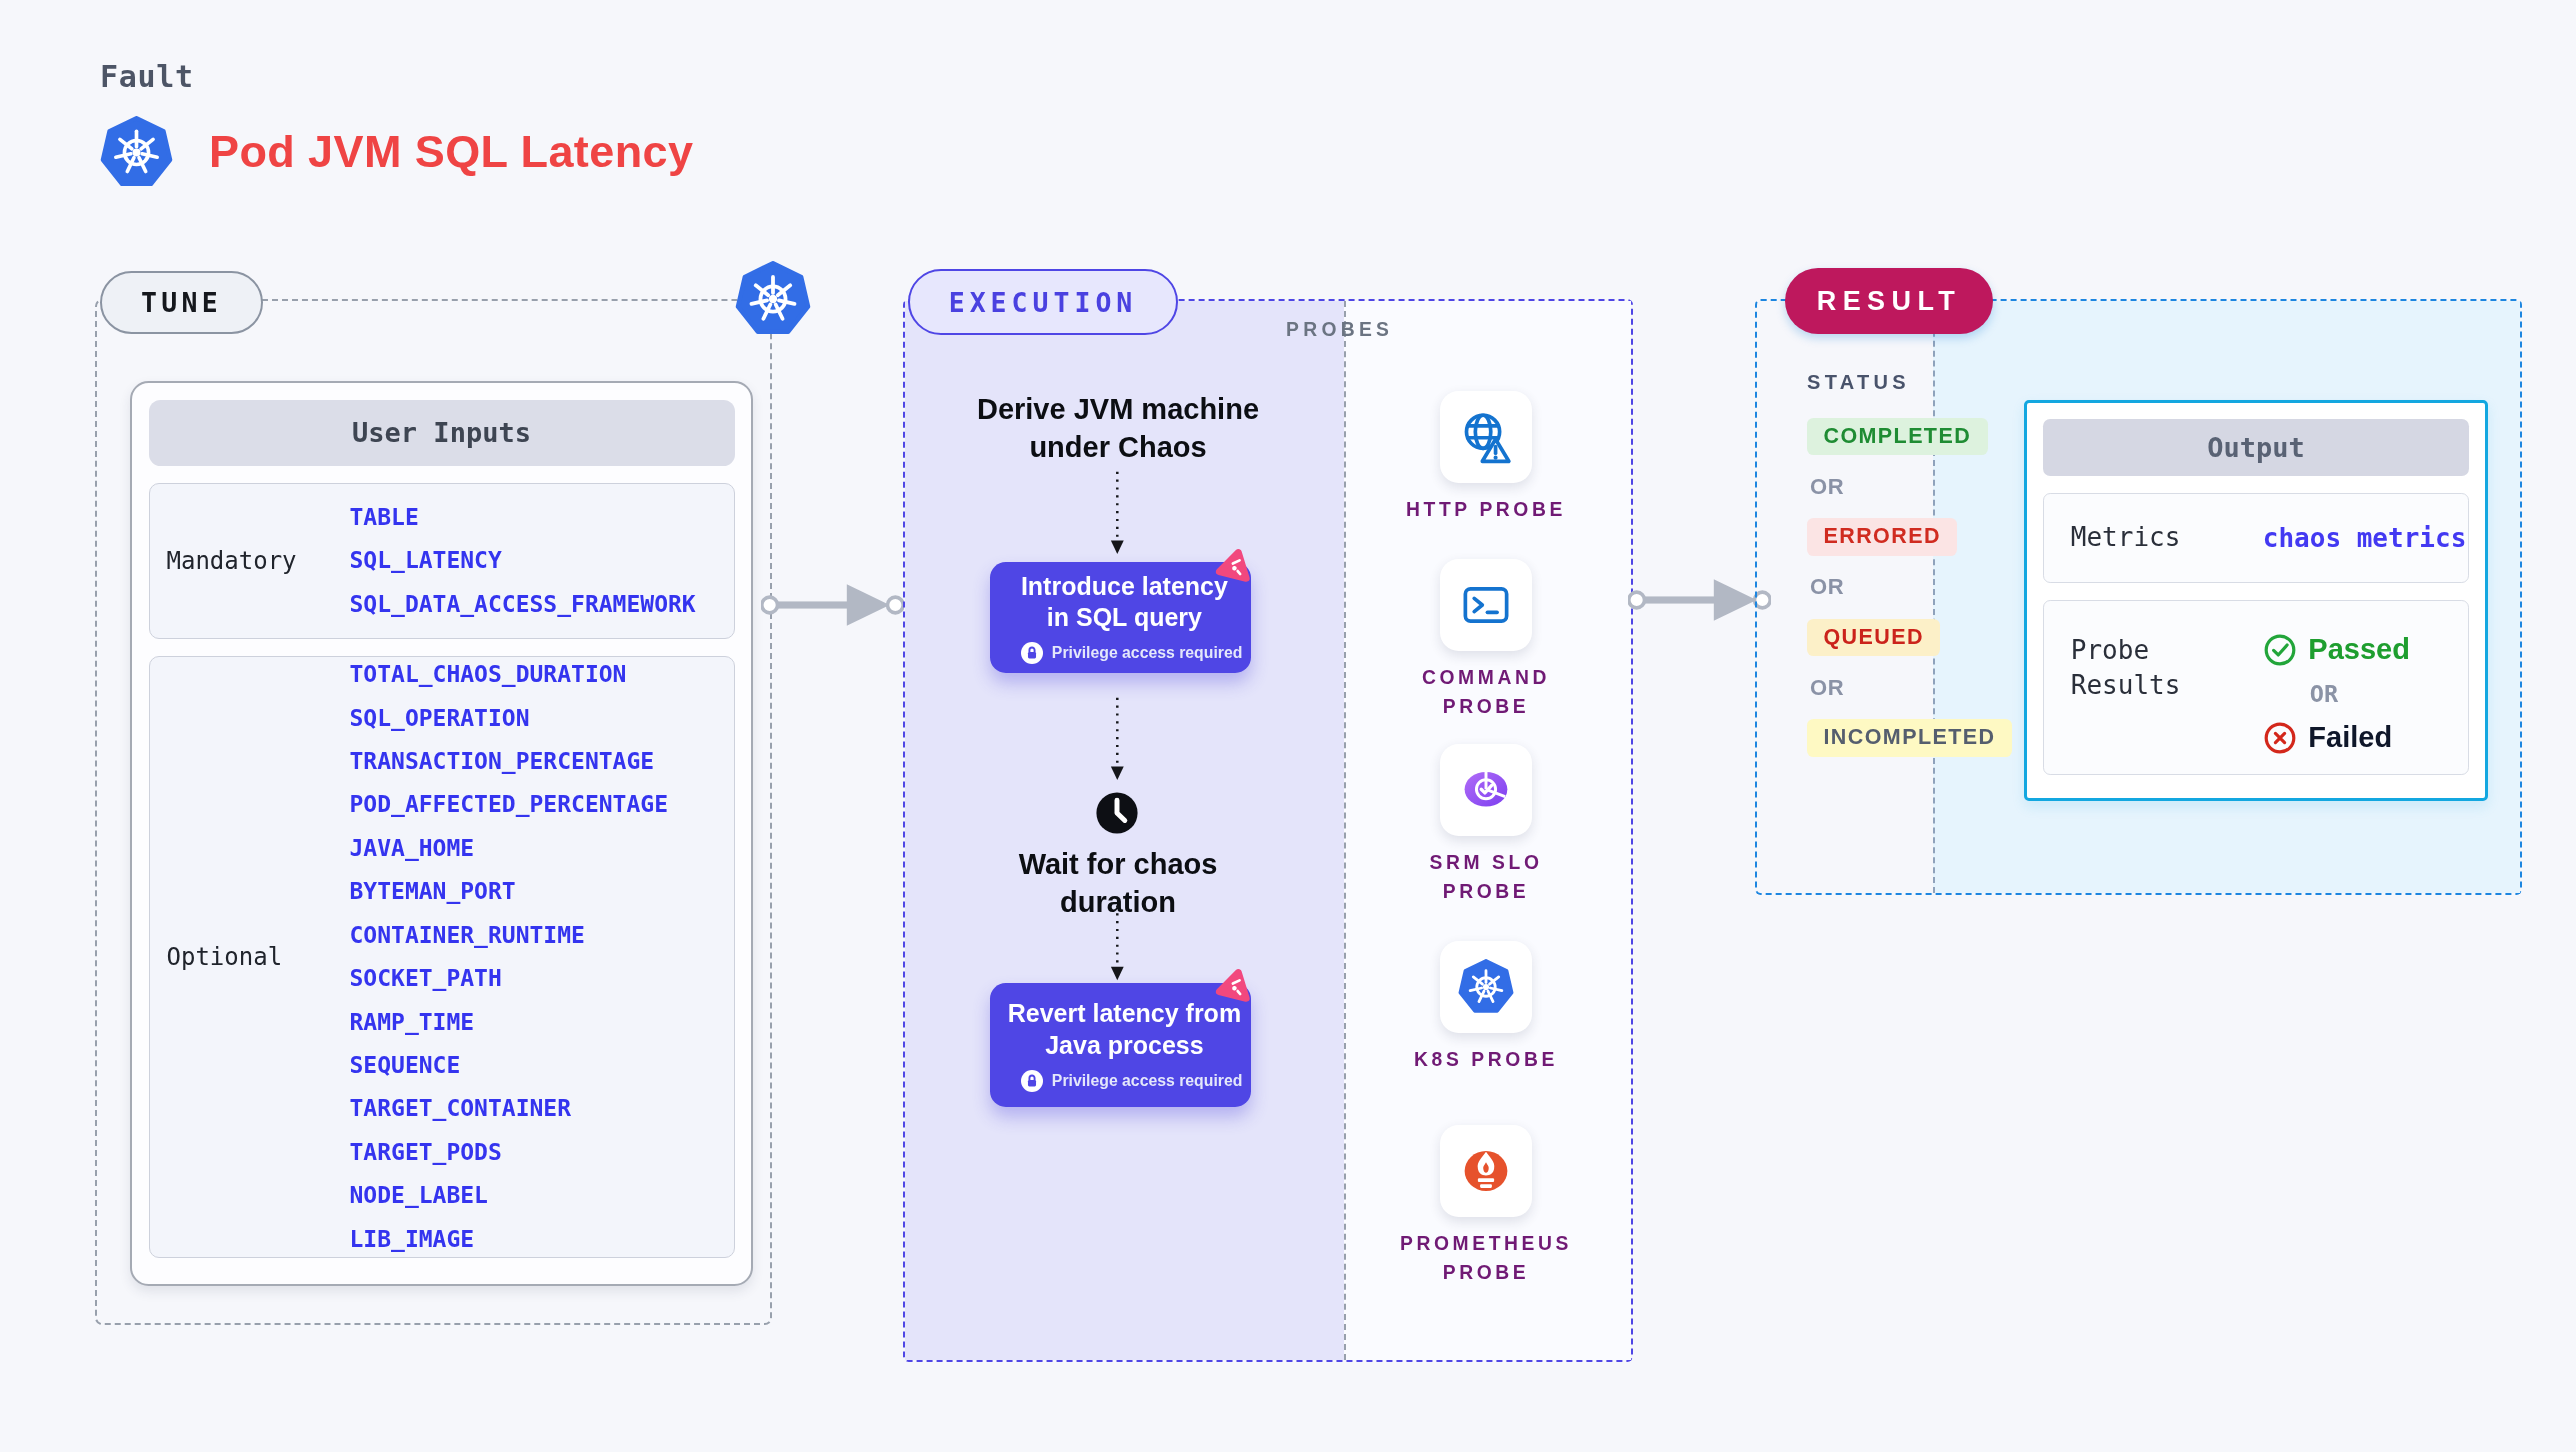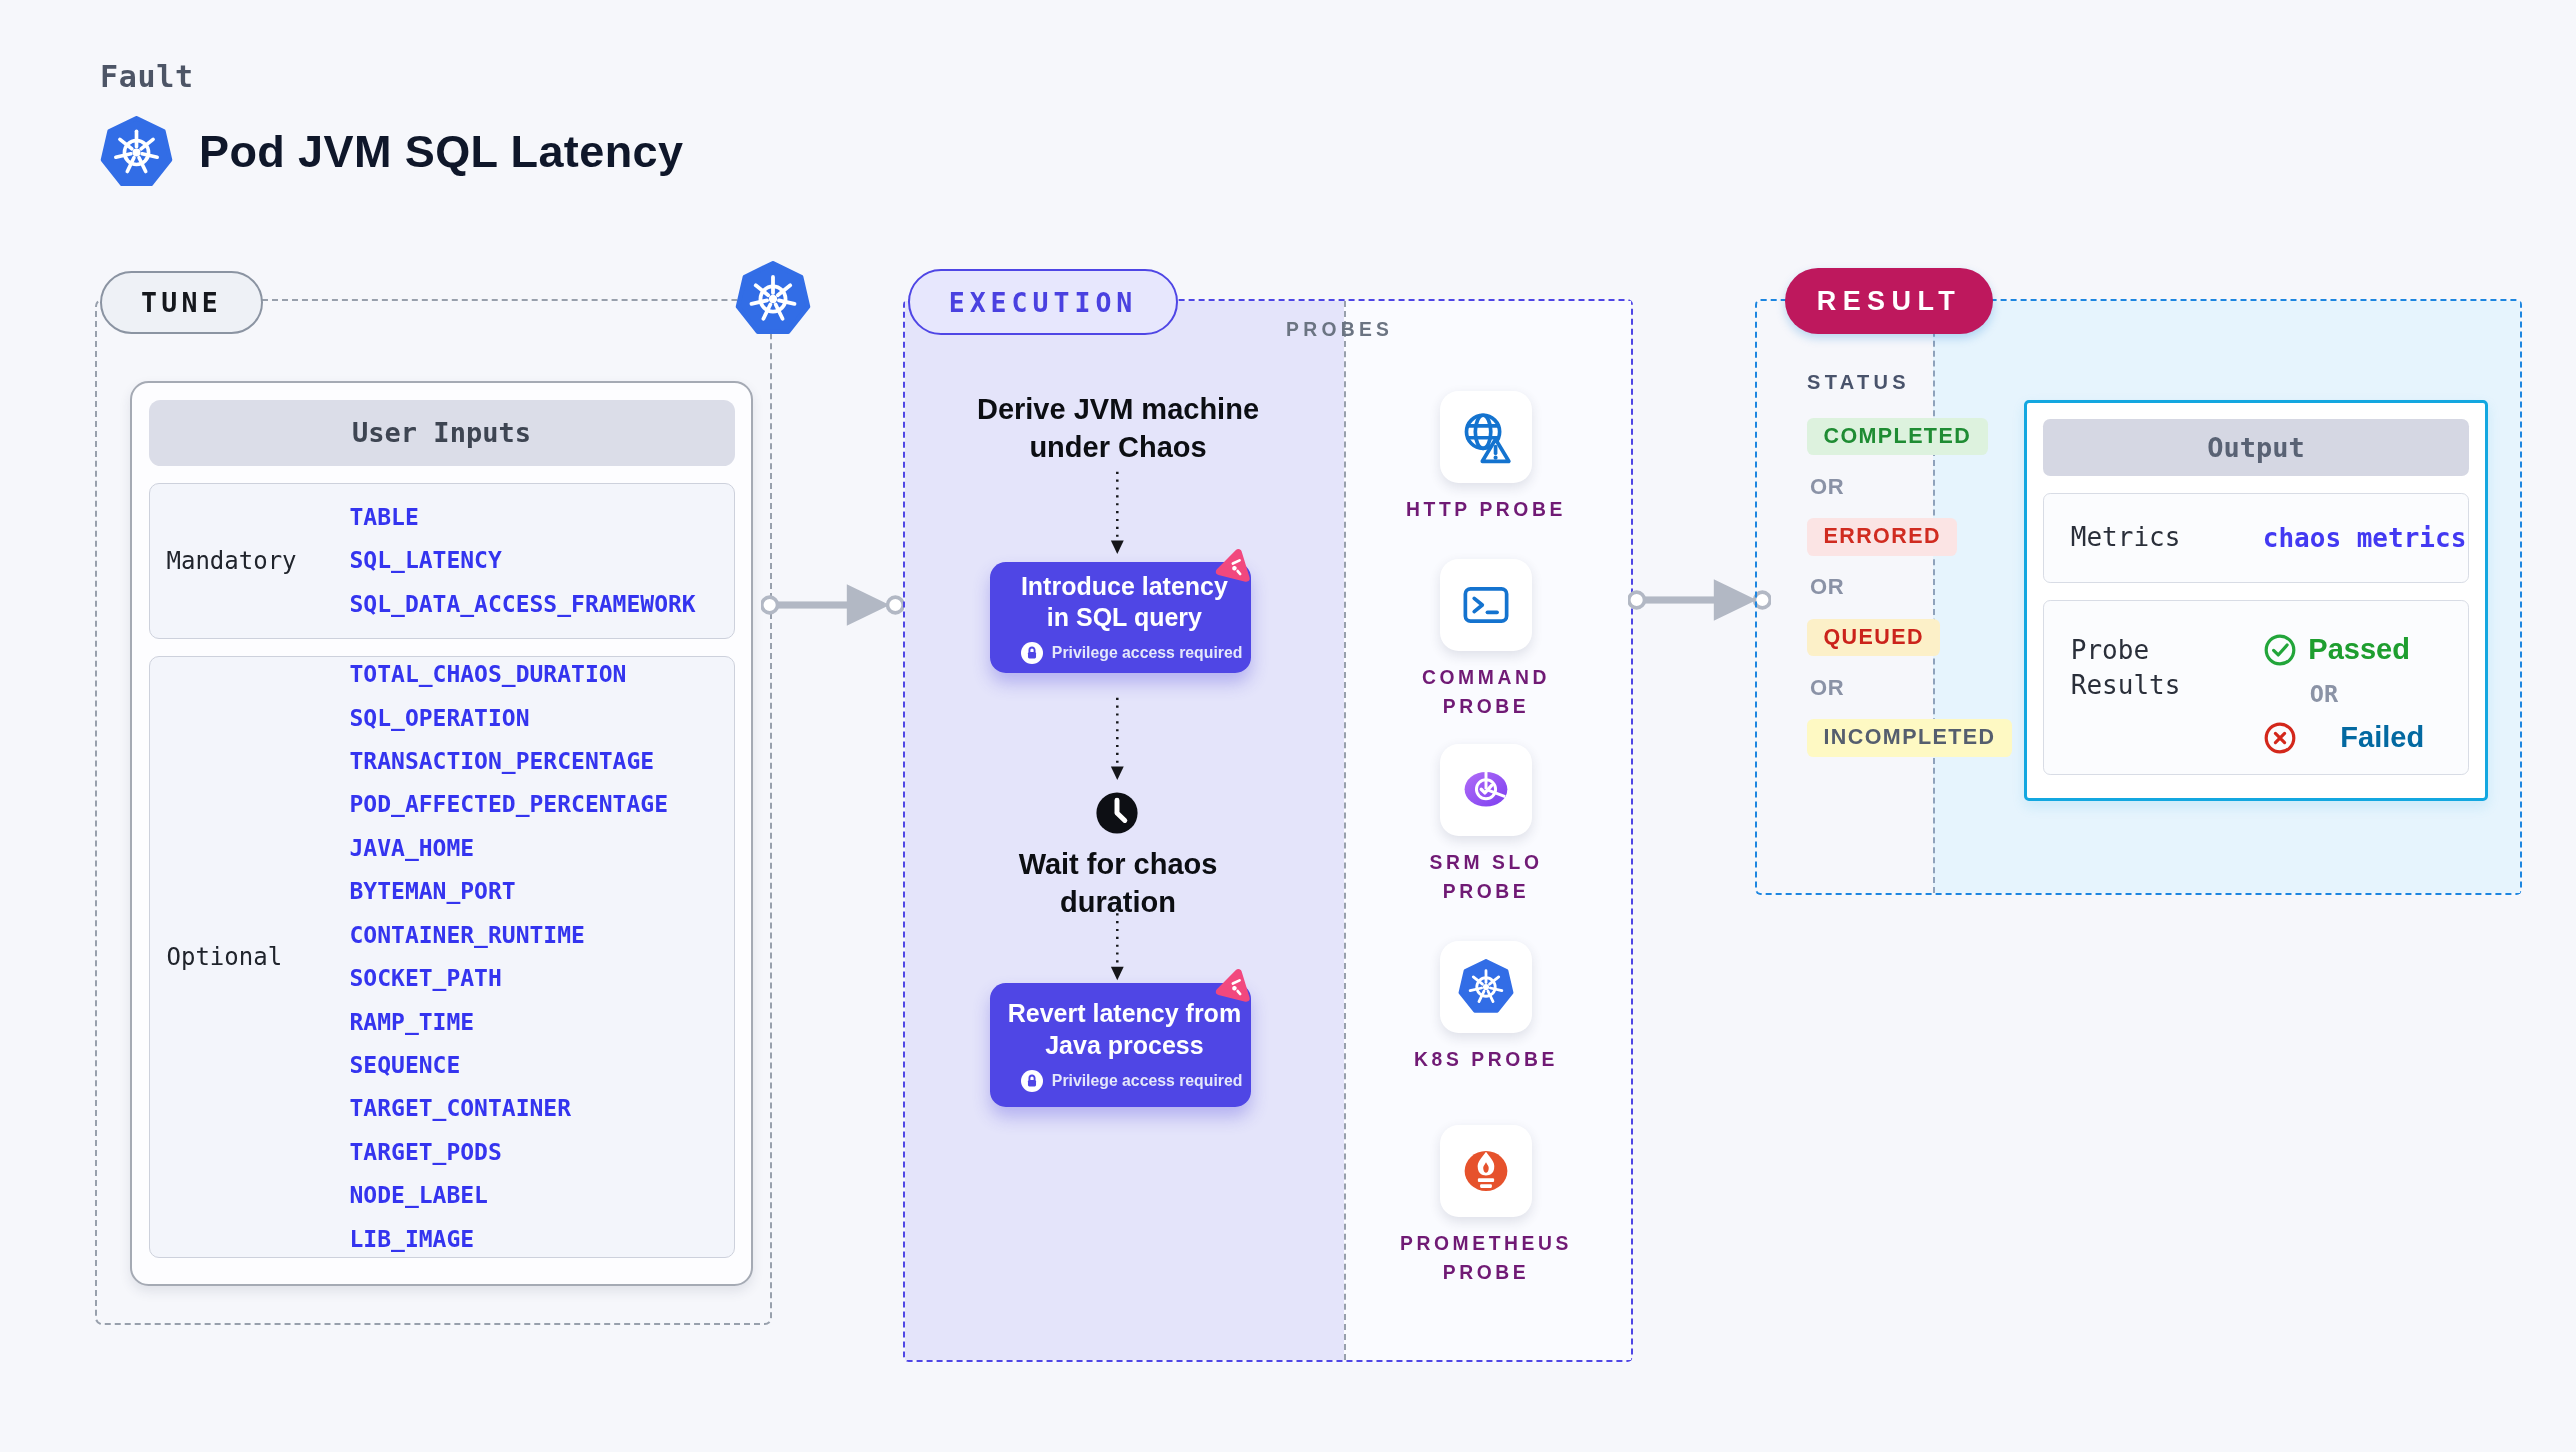--- a/index.html
+++ b/index.html
@@ -4,21 +4,21 @@
 <style>
   html,body{margin:0;padding:0;background:#f6f7fb;}
   .stage{position:relative;width:2576px;height:1452px;background:#f6f7fb;overflow:hidden;
          font-family:"Liberation Sans",sans-serif;}
   .abs{position:absolute;}
   .preline{white-space:pre-line;}
 
   
   .kicker{left:100px;top:59px;font-family:"DejaVu Sans Mono",monospace;font-size:30px;
           font-weight:600;color:#4d5566;letter-spacing:0.7px;}
-  .page-title{left:199px;top:126px;font-size:45px;font-weight:bold;color:#0f172a;letter-spacing:0.4px;}
+  .page-title{left:209px;top:126px;font-size:45px;font-weight:bold;color:#ef4444;letter-spacing:0.4px;}
   .hdr-k8s{left:100px;top:116px;width:73px;height:73px;}
 
   
   .tune-box{left:95px;top:299px;width:673px;height:1022px;border:2.1px dashed #98a0ac;border-radius:7.2px;}
   .exec-box{left:903px;top:299px;width:726px;height:1059px;border:2.9px dashed #4f46e5;border-radius:5.7px;}
   .exec-lavender{left:0;top:0;bottom:0;width:439px;background:#e4e4fa;}
   .exec-probes{left:439px;top:0;bottom:0;right:0;background:#fafbff;border-left:2.1px dashed #98a0ac;}
   .result-box{left:1755px;top:299px;width:763px;height:592px;border:2.9px dashed #1d86e0;border-radius:5.7px;}
   .result-cyan{position:absolute;left:176px;top:0;bottom:0;right:0;background:#e6f4fd;border-left:2.1px dashed #8fa2bb;}
 
@@ -88,21 +88,21 @@
                  font-family:"DejaVu Sans Mono",monospace;font-weight:600;font-size:27px;color:#596274;}
   .output-row{margin-top:17px;background:#fbfcfe;border:1.4px solid #d8dce5;border-radius:7.2px;
               display:flex;align-items:center;box-sizing:border-box;padding:0 0 0 27px;}
   .metrics-row{height:90px;}
   .proberes-row{height:175px;align-items:flex-start;padding-top:32px;}
   .output-key{width:192px;font-family:"DejaVu Sans Mono",monospace;font-size:26px;color:#2a2f3a;line-height:1.35;}
   .metrics-value{font-family:"DejaVu Sans Mono",monospace;font-weight:600;font-size:26px;color:#4339f2;}
   .pr-col{display:flex;flex-direction:column;gap:13px;}
   .pr-line{display:flex;align-items:center;gap:11.5px;}
   .pr-passed{font-size:29px;font-weight:bold;color:#1e9e2f;}
-  .pr-failed{font-size:29px;font-weight:bold;color:#0369a1;margin-left:32px;}
+  .pr-failed{font-size:29px;font-weight:bold;color:#0f172a;}
   .pr-or{font-family:"DejaVu Sans Mono",monospace;font-size:23.6px;font-weight:600;color:#8b93a6;margin-left:47px;}
 
   
   .dotted-arrow{left:1108px;width:18.6px;}
   .conn{width:143px;height:50px;}
 </style>
 </head>
 <body>
 
 <svg width="0" height="0" style="position:absolute">

